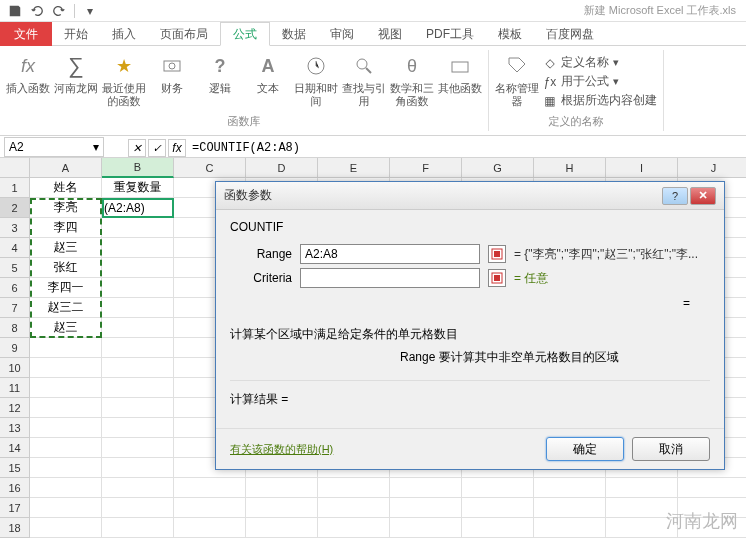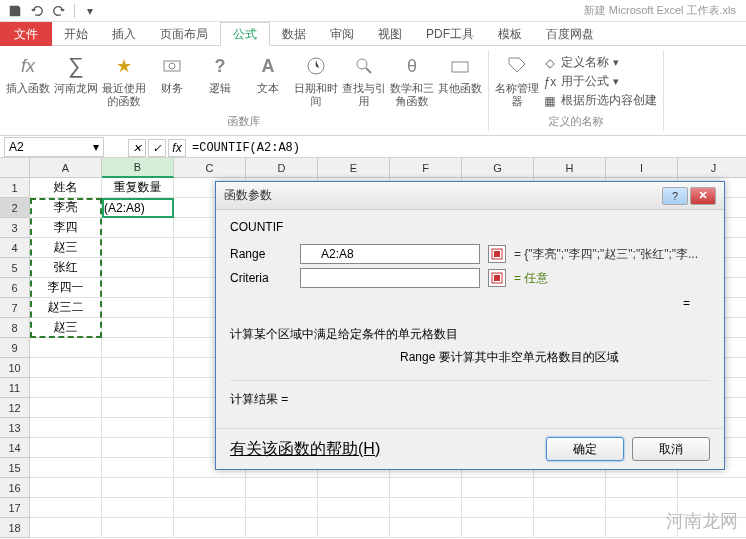--- a/index.html
+++ b/index.html
@@ -50,31 +50,31 @@
 
 .dialog { position: absolute; left: 215px; top: 181px; width: 510px; background: #f0f0f0; border: 1px solid #4a7db8; box-shadow: 0 0 8px rgba(0,0,0,0.3); }
 .dlg-title { height: 28px; background: linear-gradient(#f8f8f8,#e4e4e4); border-bottom: 1px solid #ccc; display: flex; align-items: center; padding: 0 8px; font-size: 12px; color: #333; }
 .dlg-controls { margin-left: auto; display: flex; gap: 2px; }
 .dlg-ctrl { width: 26px; height: 18px; display: flex; align-items: center; justify-content: center; border: 1px solid #aaa; border-radius: 2px; font-size: 11px; }
 .dlg-help { background: linear-gradient(#cde6ff,#a8cef0); }
 .dlg-close { background: linear-gradient(#e98888,#c83838); color: #fff; font-weight: bold; }
 .dlg-body { padding: 10px 14px; background: #f0f0f0; }
 .fn-name { font-size: 12px; margin-bottom: 10px; }
 .arg-row { display: flex; align-items: center; margin: 4px 0; gap: 8px; }
-.arg-label { width: 62px; text-align: left; font-size: 12px; }
-.arg-input { width: 180px; height: 20px; border: 1px solid #888; padding: 0 20px; font-size: 12px; background: #fff; }
+.arg-label { width: 62px; text-align: right; font-size: 12px; }
+.arg-input { width: 180px; height: 20px; border: 1px solid #888; padding: 0 4px; font-size: 12px; background: #fff; }
 .arg-picker { width: 18px; height: 18px; border: 1px solid #888; background: #fff; display: flex; align-items: center; justify-content: center; }
 .arg-result { font-size: 12px; color: #333; }
 .arg-result.dim { color: #4d7c0f; }
 .desc { margin: 16px 0 6px 0; font-size: 12px; }
 .desc2 { margin: 6px 0 14px 170px; font-size: 12px; }
 .hr { border-top: 1px solid #ddd; margin: 6px 0; }
 .result-label { font-size: 12px; margin: 10px 0; }
 .dlg-footer { display: flex; align-items: center; padding: 8px 14px; border-top: 1px solid #ddd; }
-.help-link { color: #000000; text-decoration: underline; font-size: 16px; }
+.help-link { color: #4d7c0f; text-decoration: underline; font-size: 11px; }
 .btn { margin-left: 8px; width: 78px; height: 24px; border: 1px solid #888; background: linear-gradient(#fdfdfd,#e8e8e8); border-radius: 3px; font-size: 12px; }
 .btn.primary { border: 1px solid #4a90d9; box-shadow: 0 0 2px #4a90d9; }
 .spacer { flex: 1; }
 
 .watermark { position: absolute; right: 8px; bottom: 6px; color: #bbb; font-size: 18px; font-family: KaiTi, SimSun; pointer-events: none; }
 </style>
 </head>
 <body>
 
 <div class="titlebar">

